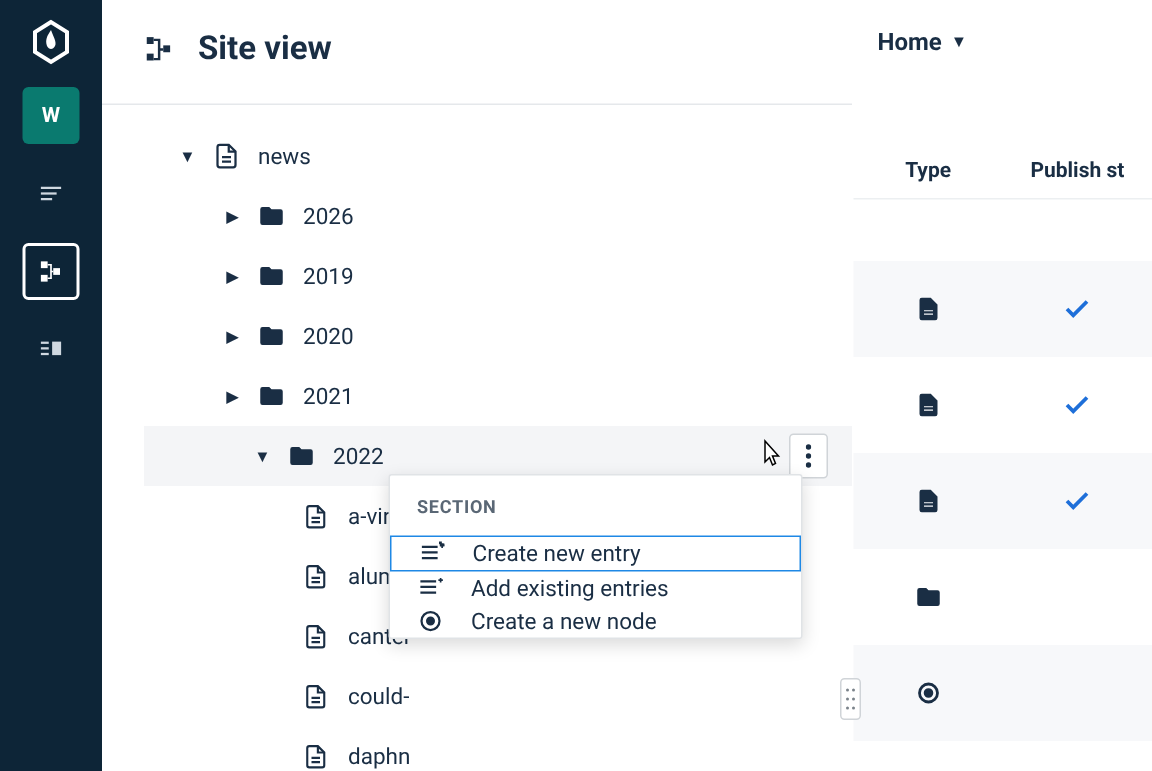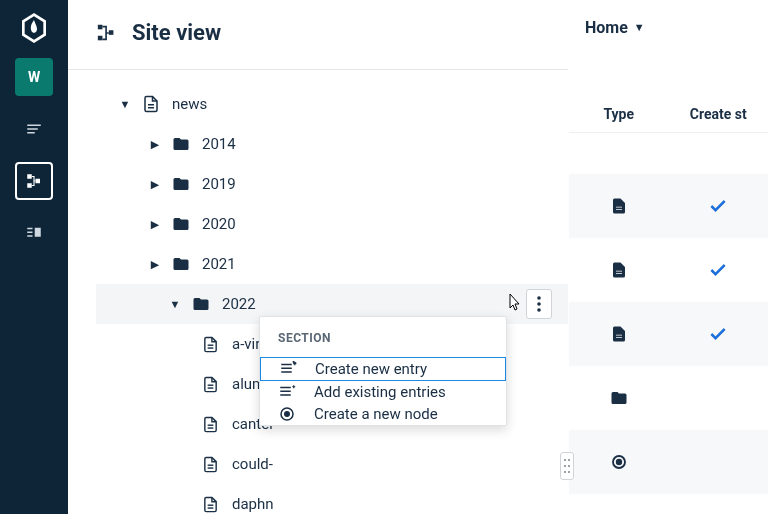--- a/index.html
+++ b/index.html
@@ -28,21 +28,21 @@
 .more { margin-left:auto; margin-right:16px; width:26px; height:30px; border:1px solid #d0d4d8; border-radius:3px; display:flex; align-items:center; justify-content:center; background:#fff; }
 
 .rightpanel { width:200px; border-left:1px solid transparent; display:flex; flex-direction:column;gap:41px; }
 .crumb { padding:18px 16px; font-size:16px; font-weight:700; display:flex; align-items:center; gap:6px; }
 .thead { display:flex; padding:10px 0; border-bottom:1px solid #eceff1; }
 .th { font-size:14px; font-weight:700; text-align:center; flex:1; }
 .trow { display:flex; height:64px; align-items:center; }
 .trow:nth-child(odd){ background:#f7f8fa; }
 .tc { flex:1; display:flex; justify-content:center; color:#1a2e44; }
 
-.menu { position:absolute; left:259px; top:316px; width:248px; background:#fff; border:1px solid #e0e3e6; border-radius:2px; box-shadow:0 4px 12px rgba(0,0,0,0.15); z-index:10; }
+.menu { position:absolute; left:259px; top:316px; width:276px; background:#fff; border:1px solid #e0e3e6; border-radius:2px; box-shadow:0 4px 12px rgba(0,0,0,0.15); z-index:10; }
 .menu .mh { padding:14px 18px 12px 18px; font-size:12px; font-weight:700; color:#5a6775; letter-spacing:0.5px; }
 .menu .mi { display:flex; align-items:center; gap:18px; padding:2px 18px; font-size:15px; cursor:pointer; }
 .menu .mi.hl { border:1px solid #1e88e5; }
 .menu .mi .mic { width:18px; height:18px; color:#1a2e44; }
 
 .cursor { position:absolute; left:502px; top:292px; z-index:20; pointer-events:none; }
 .draghandle { position:absolute; left:560px; top:452px; width:14px; height:28px; border:1px solid #d0d4d8; border-radius:3px; background:#fff; display:flex; align-items:center; justify-content:center; z-index:5; }
 
 svg { display:block; }
 </style>
@@ -108,21 +108,21 @@
         </span>
       <span>news</span>
     </div>
     <div class="row i2">
       <span class="arrow">▶</span>
       <span class="ic">
           <svg viewBox="0 0 24 24" width="18" height="18" fill="currentColor">
             <path d="M10 4H4a2 2 0 0 0-2 2v12a2 2 0 0 0 2 2h16a2 2 0 0 0 2-2V8a2 2 0 0 0-2-2h-8l-2-2z"></path>
           </svg>
         </span>
-      <span>2014</span>
+      <span>2026</span>
     </div>
     <div class="row i2">
       <span class="arrow">▶</span>
       <span class="ic">
           <svg viewBox="0 0 24 24" width="18" height="18" fill="currentColor">
             <path d="M10 4H4a2 2 0 0 0-2 2v12a2 2 0 0 0 2 2h16a2 2 0 0 0 2-2V8a2 2 0 0 0-2-2h-8l-2-2z"></path>
           </svg>
         </span>
       <span>2019</span>
     </div>
@@ -218,21 +218,21 @@
   </div>
 </div>
 
 <div class="rightpanel">
   <div class="crumb">
     <span>Home</span>
     <span style="font-size:11px;">▼</span>
   </div>
   <div class="thead">
     <div class="th">Type</div>
-    <div class="th">Create st</div>
+    <div class="th">Publish st</div>
   </div>
   <div>
     <div class="trow">
       <div class="tc">
           <svg width="18" height="18" viewBox="0 0 24 24" fill="currentColor">
             <path d="M14 2H6a2 2 0 0 0-2 2v16a2 2 0 0 0 2 2h12a2 2 0 0 0 2-2V8l-6-6zM8 13h8v1H8zm0 3h8v1H8z"></path>
           </svg>
         </div>
       <div class="tc" style="color:#1e6fd9;">
           <svg width="20" height="20" viewBox="0 0 24 24" fill="none" stroke="currentColor" stroke-width="3">

